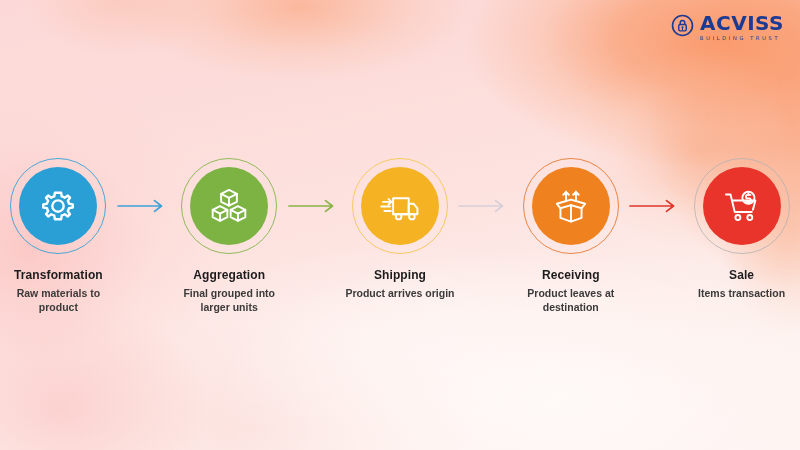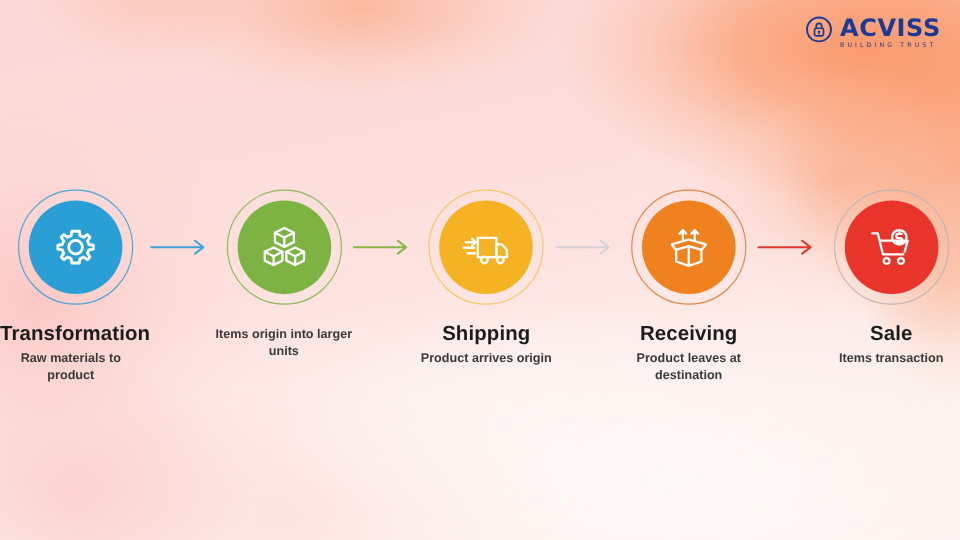--- a/index.html
+++ b/index.html
@@ -144,21 +144,21 @@
   .glyph {
     position: relative;
     width: 44px;
     height: 44px;
     color: #ffffff;
   }
   .glyph svg { display: block; width: 100%; height: 100%; }
 
   .caption { margin-top: 14px; text-align: center; }
   .caption .title {
-    font-size: 17px;
+    font-size: 12px;
     font-weight: bold;
     color: #1c1c1c;
     letter-spacing: 0.1px;
   }
   .caption .desc {
     margin-top: 4px;
     font-size: 10.5px;
     line-height: 1.35;
     color: #3a3a3a;
     max-width: 118px;
@@ -241,21 +241,22 @@
               <path d="M15.4 10.8 L24 15.1 l8.6 -4.3 M24 15.1 v8.6"></path>
               <path d="M14.2 24.2 l8.0 4.0 0 8.0 -8.0 4.0 -8.0 -4.0 0 -8.0 z"></path>
               <path d="M6.2 28.2 L14.2 32.2 l8.0 -4.0 M14.2 32.2 v8.0"></path>
               <path d="M33.8 24.2 l8.0 4.0 0 8.0 -8.0 4.0 -8.0 -4.0 0 -8.0 z"></path>
               <path d="M25.8 28.2 L33.8 32.2 l8.0 -4.0 M33.8 32.2 v8.0"></path>
             </g>
           </svg>
         </span>
       </div>
       <div class="caption">
-        <div class="desc">Items origin into larger units</div>
+        <div class="title">Aggregation</div>
+        <div class="desc">Final grouped into larger units</div>
       </div>
     </div>
 
     <div class="connector">
       <svg width="54" height="16" viewBox="0 0 54 16" aria-hidden="true">
         <path d="M1 8 H44 M37.5 2.6 L44.5 8 L37.5 13.4" fill="none" stroke="#8ab447" stroke-width="1.7" stroke-linecap="round" stroke-linejoin="round"></path>
       </svg>
     </div>
 
     <div class="node">

